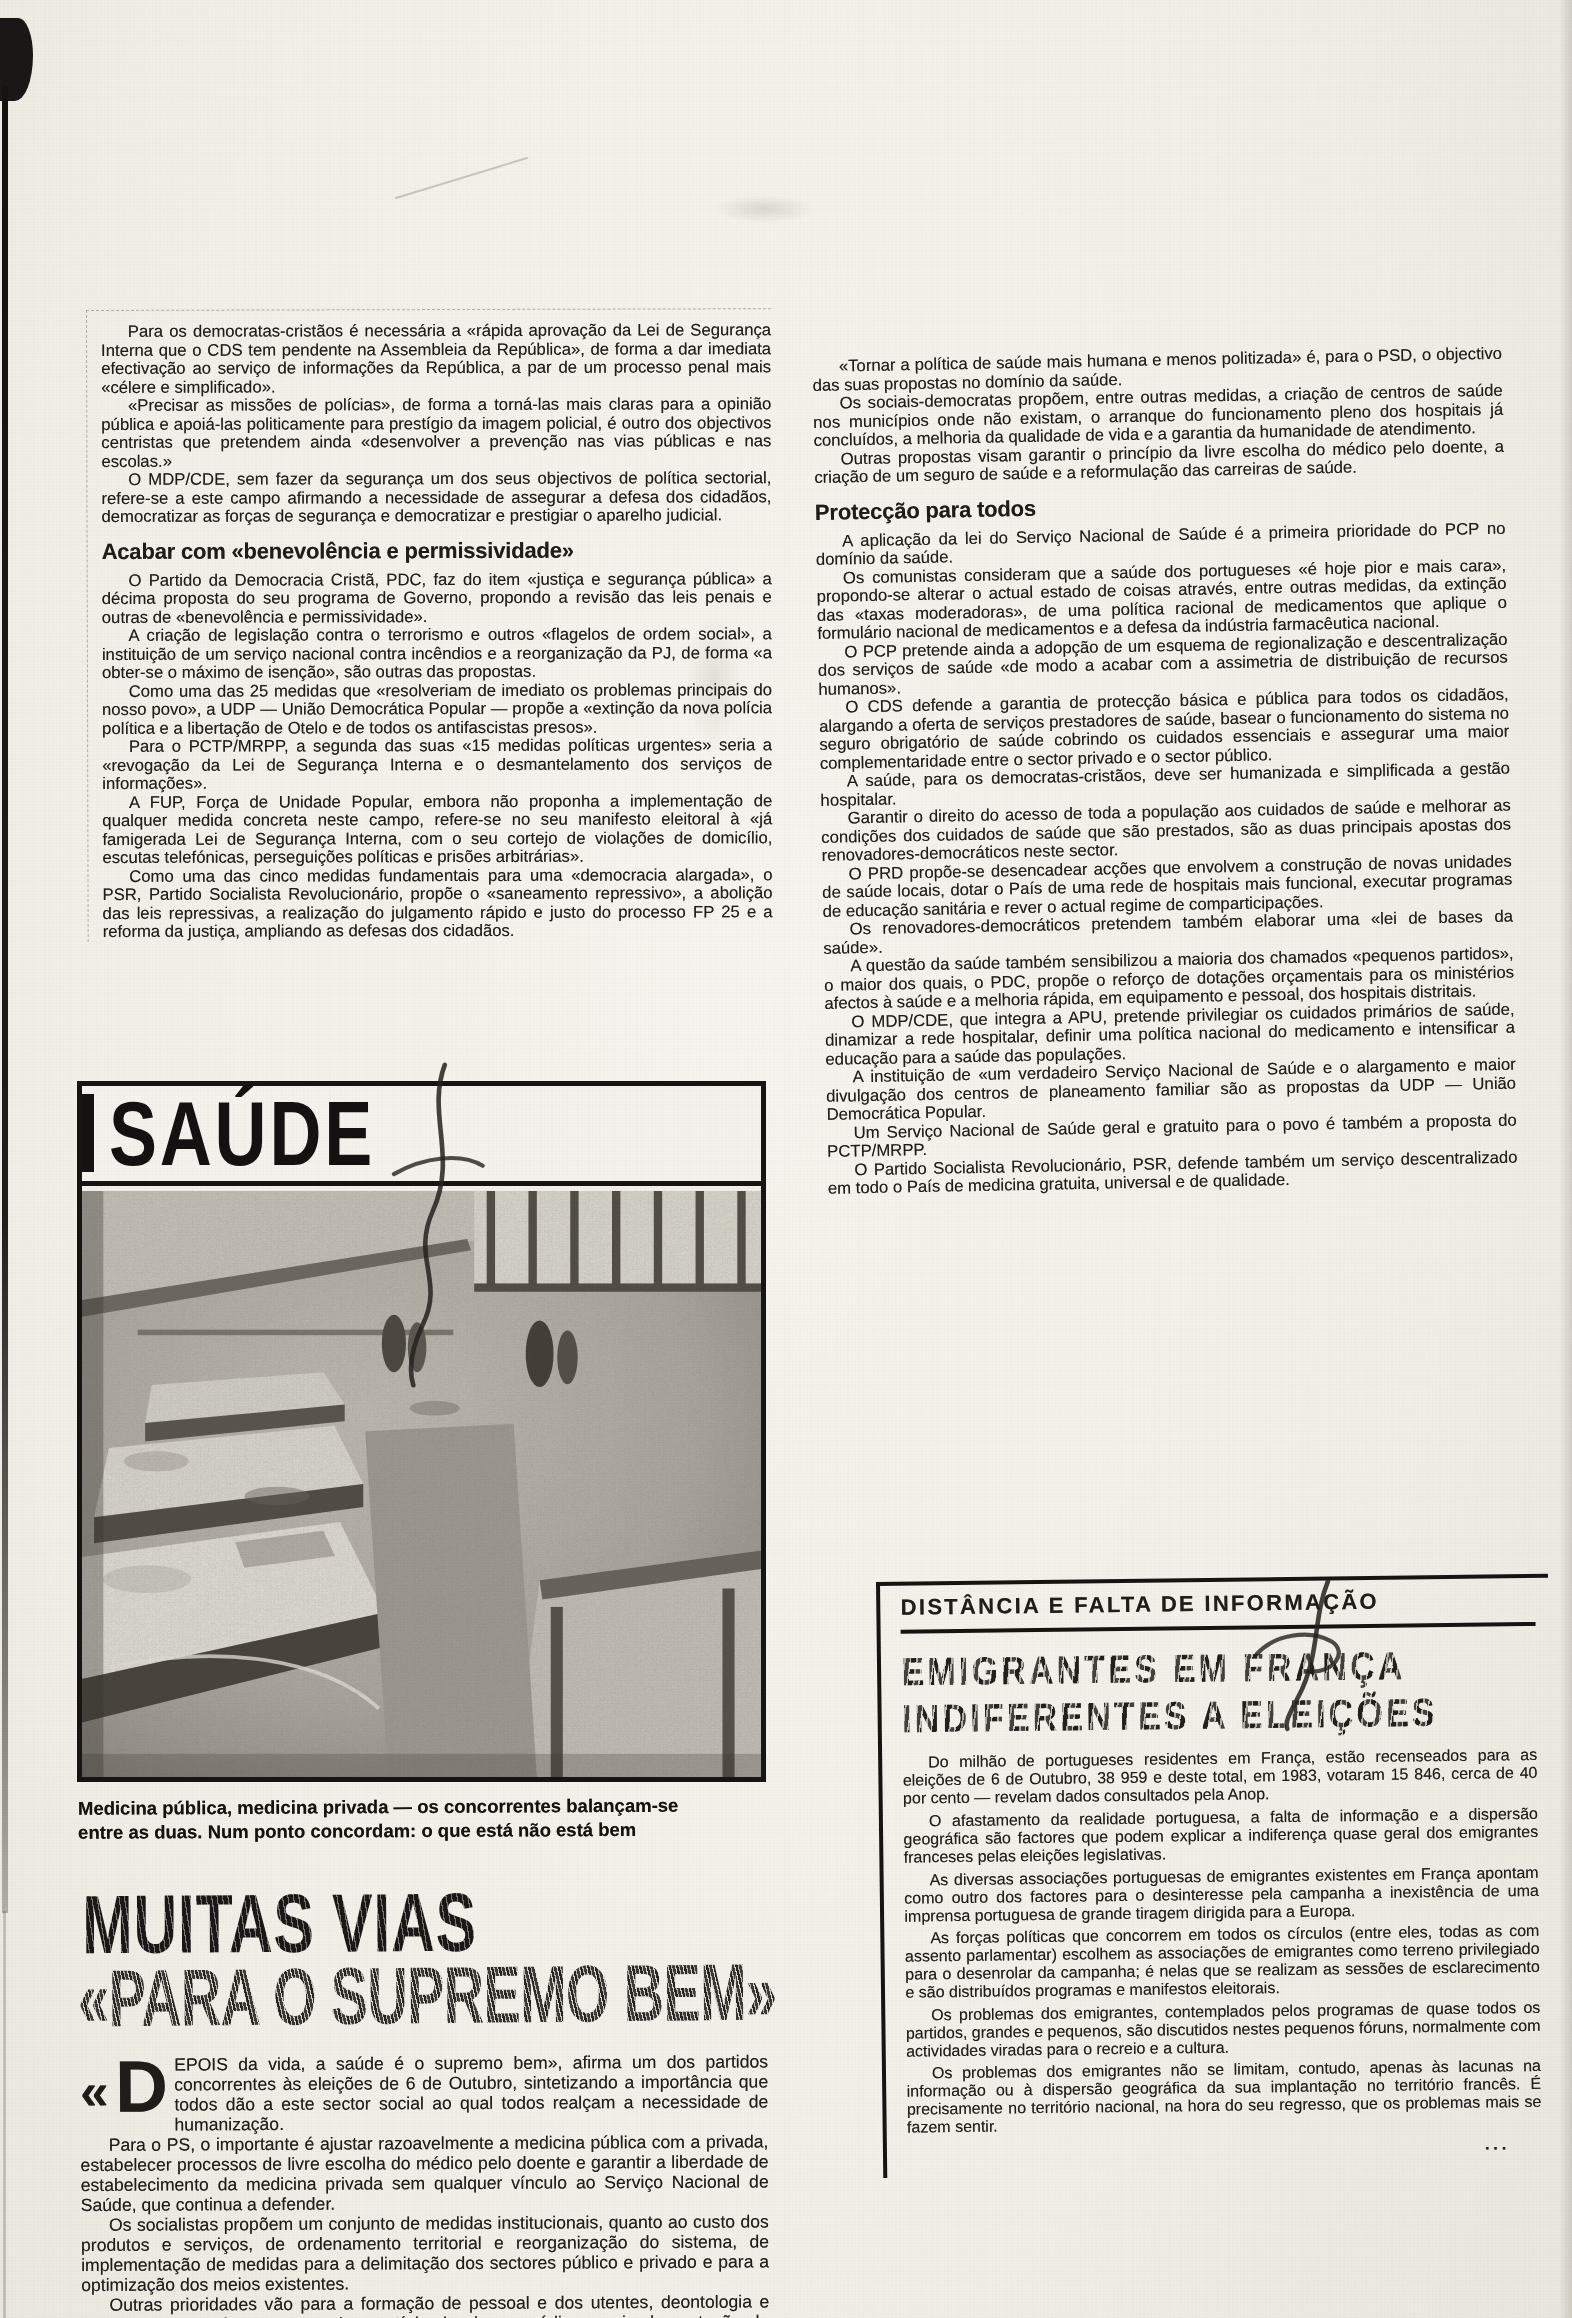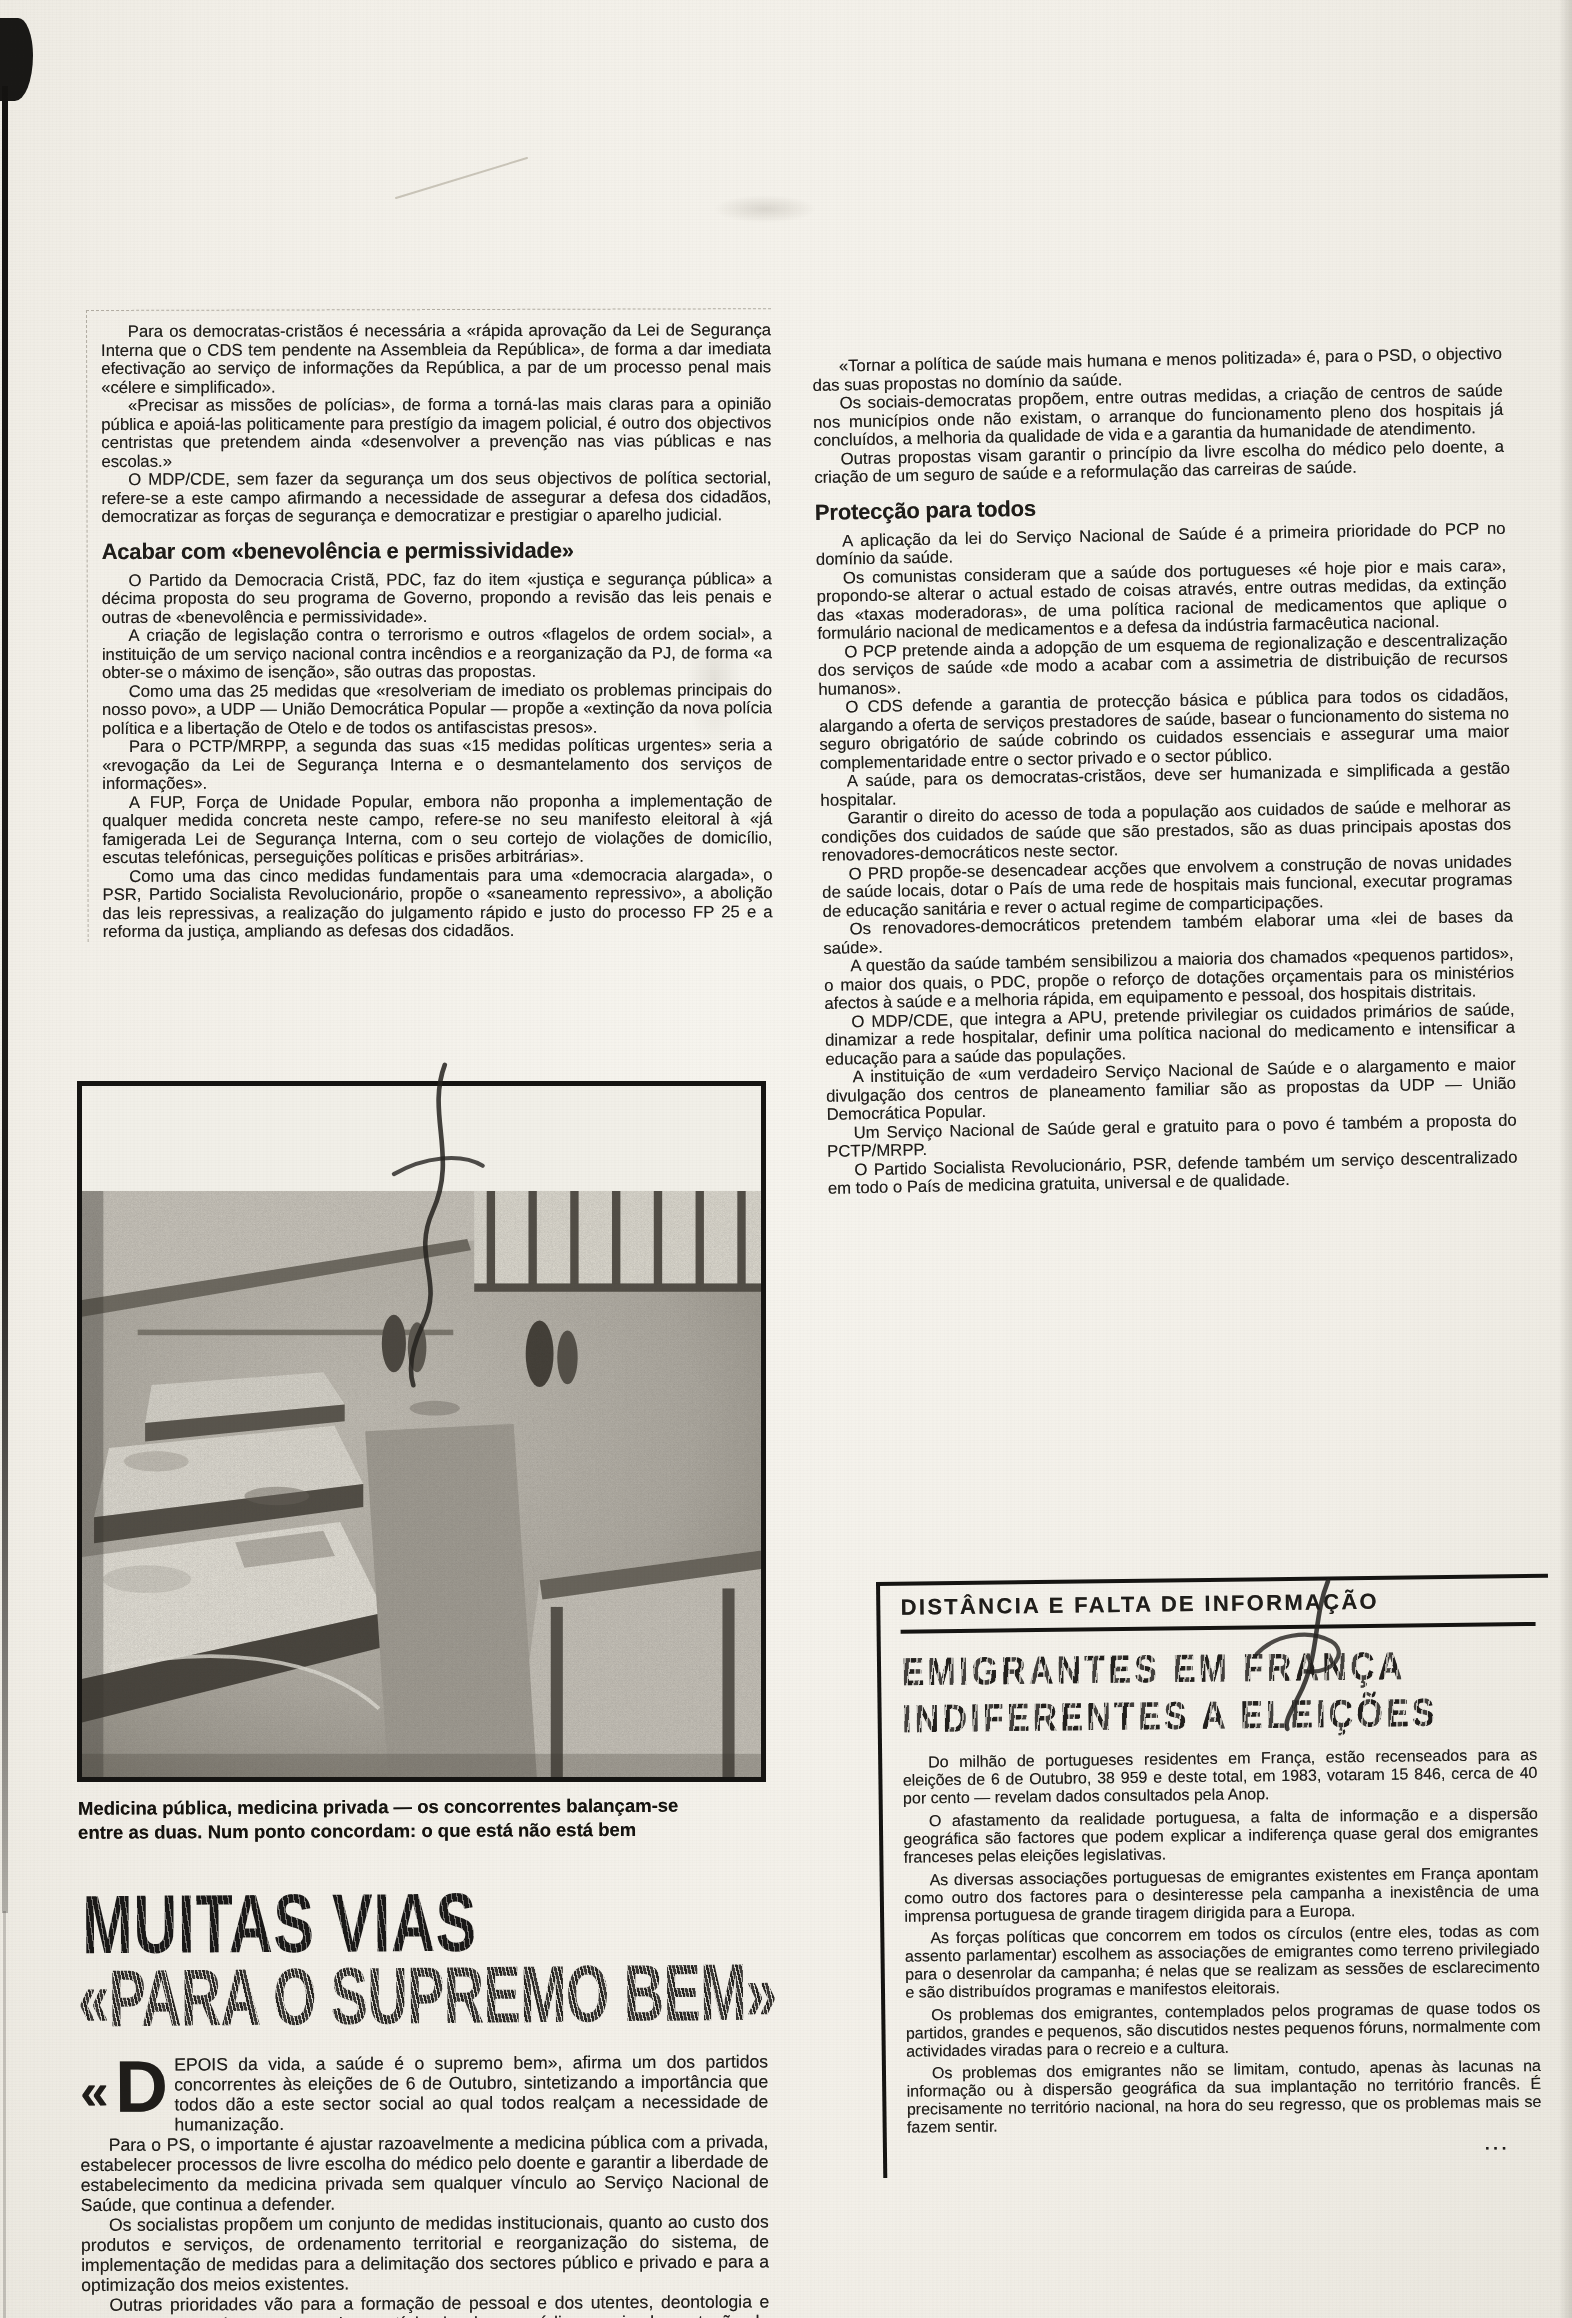--- a/index.html
+++ b/index.html
@@ -138,20 +138,24 @@
         <p class="para">Os renovadores-democráticos pretendem também elaborar uma «lei de bases da saúde».</p>
         <p class="para">A questão da saúde também sensibilizou a maioria dos chamados «pequenos partidos», o maior dos quais, o PDC, propõe o reforço de dotações orçamentais para os ministérios afectos à saúde e a melhoria rápida, em equipamento e pessoal, dos hospitais distritais.</p>
         <p class="para">O MDP/CDE, que integra a APU, pretende privilegiar os cuidados primários de saúde, dinamizar a rede hospitalar, definir uma política nacional do medicamento e intensificar a educação para a saúde das populações.</p>
         <p class="para">A instituição de «um verdadeiro Serviço Nacional de Saúde e o alargamento e maior divulgação dos centros de planeamento familiar são as propostas da UDP — União Democrática Popular.</p>
         <p class="para">Um Serviço Nacional de Saúde geral e gratuito para o povo é também a proposta do PCTP/MRPP.</p>
         <p class="para">O Partido Socialista Revolucionário, PSR, defende também um serviço descentralizado em todo o País de medicina gratuita, universal e de qualidade.</p>
       </div>
   </section>
 
   <section class="saude-box">
+    <div class="saude-title-band">
+      <div class="saude-title-tab"></div>
+      <h1 class="saude-title">SAÚDE</h1>
+    </div>
     <div class="saude-photo">
       <svg viewBox="0 0 1463 1268" preserveAspectRatio="none">
         <defs>
           <radialGradient id="phv" cx="42%" cy="38%" r="80%">
             <stop offset="0%" stop-color="#c4c0b7"></stop>
             <stop offset="60%" stop-color="#b0aca3"></stop>
             <stop offset="100%" stop-color="#8d897f"></stop>
           </radialGradient>
           <filter id="phg" x="0" y="0" width="100%" height="100%">
             <feTurbulence type="fractalNoise" baseFrequency="0.8" numOctaves="2" stitchTiles="stitch"></feTurbulence>

